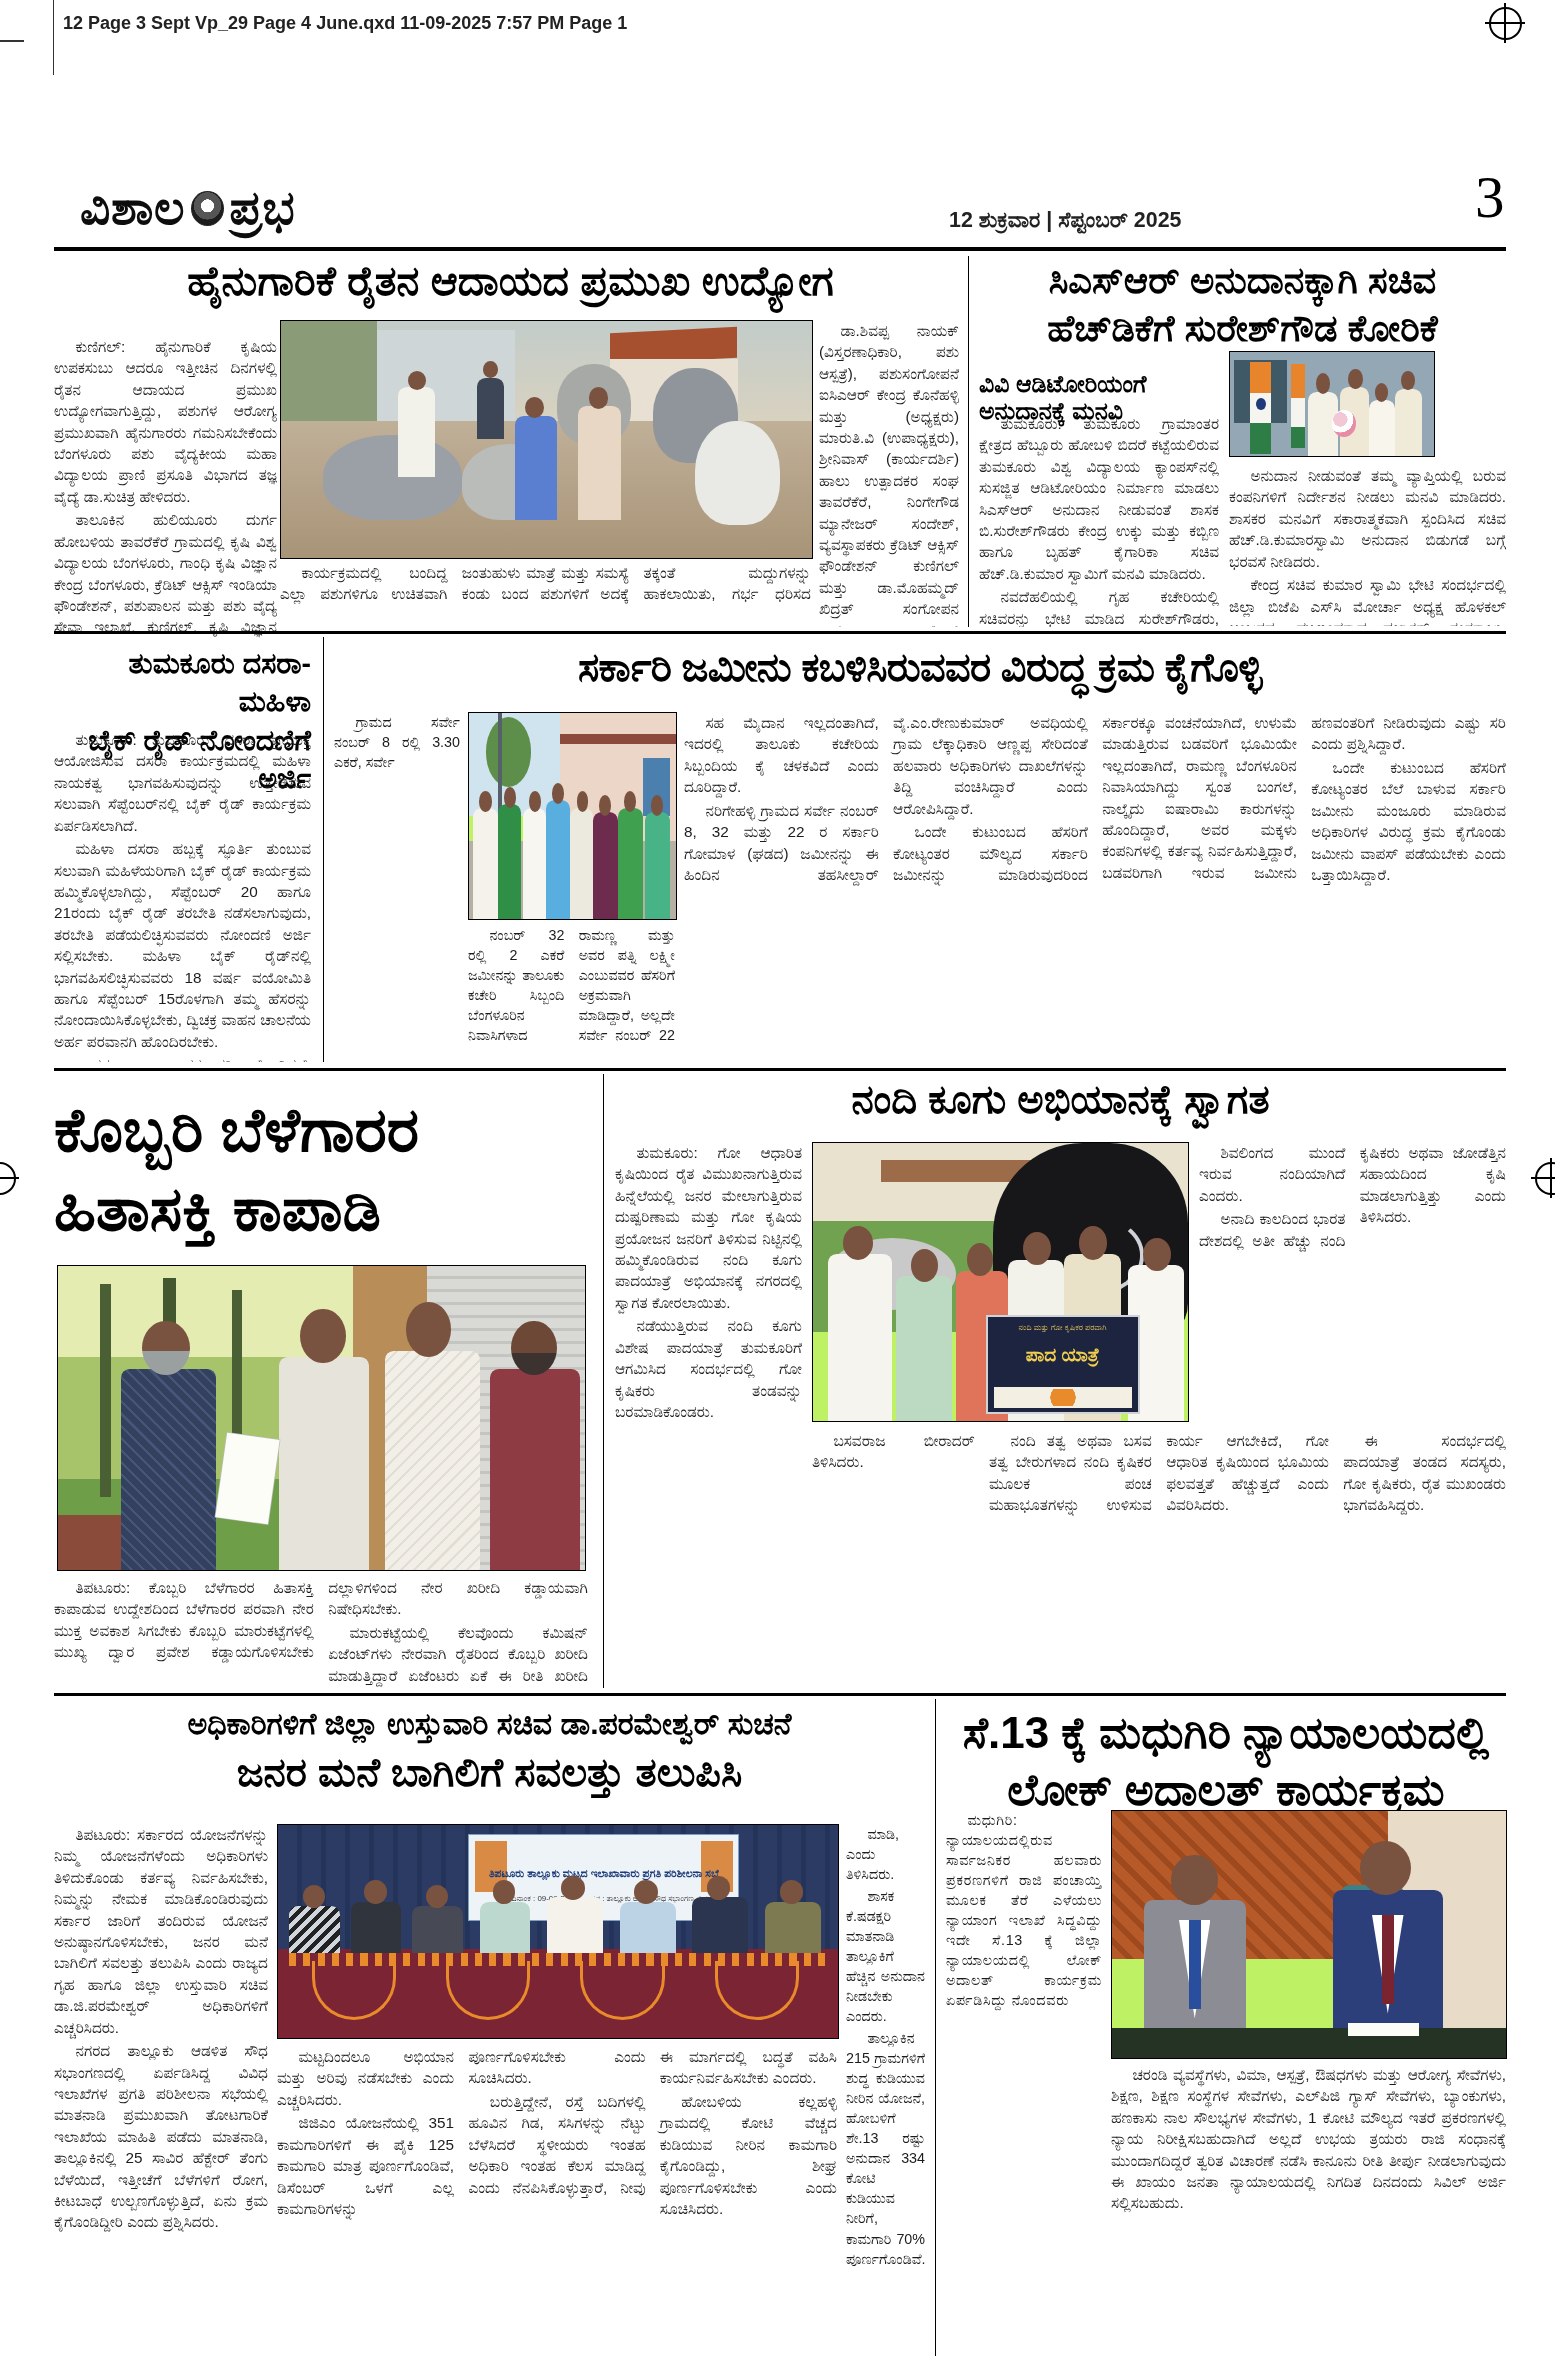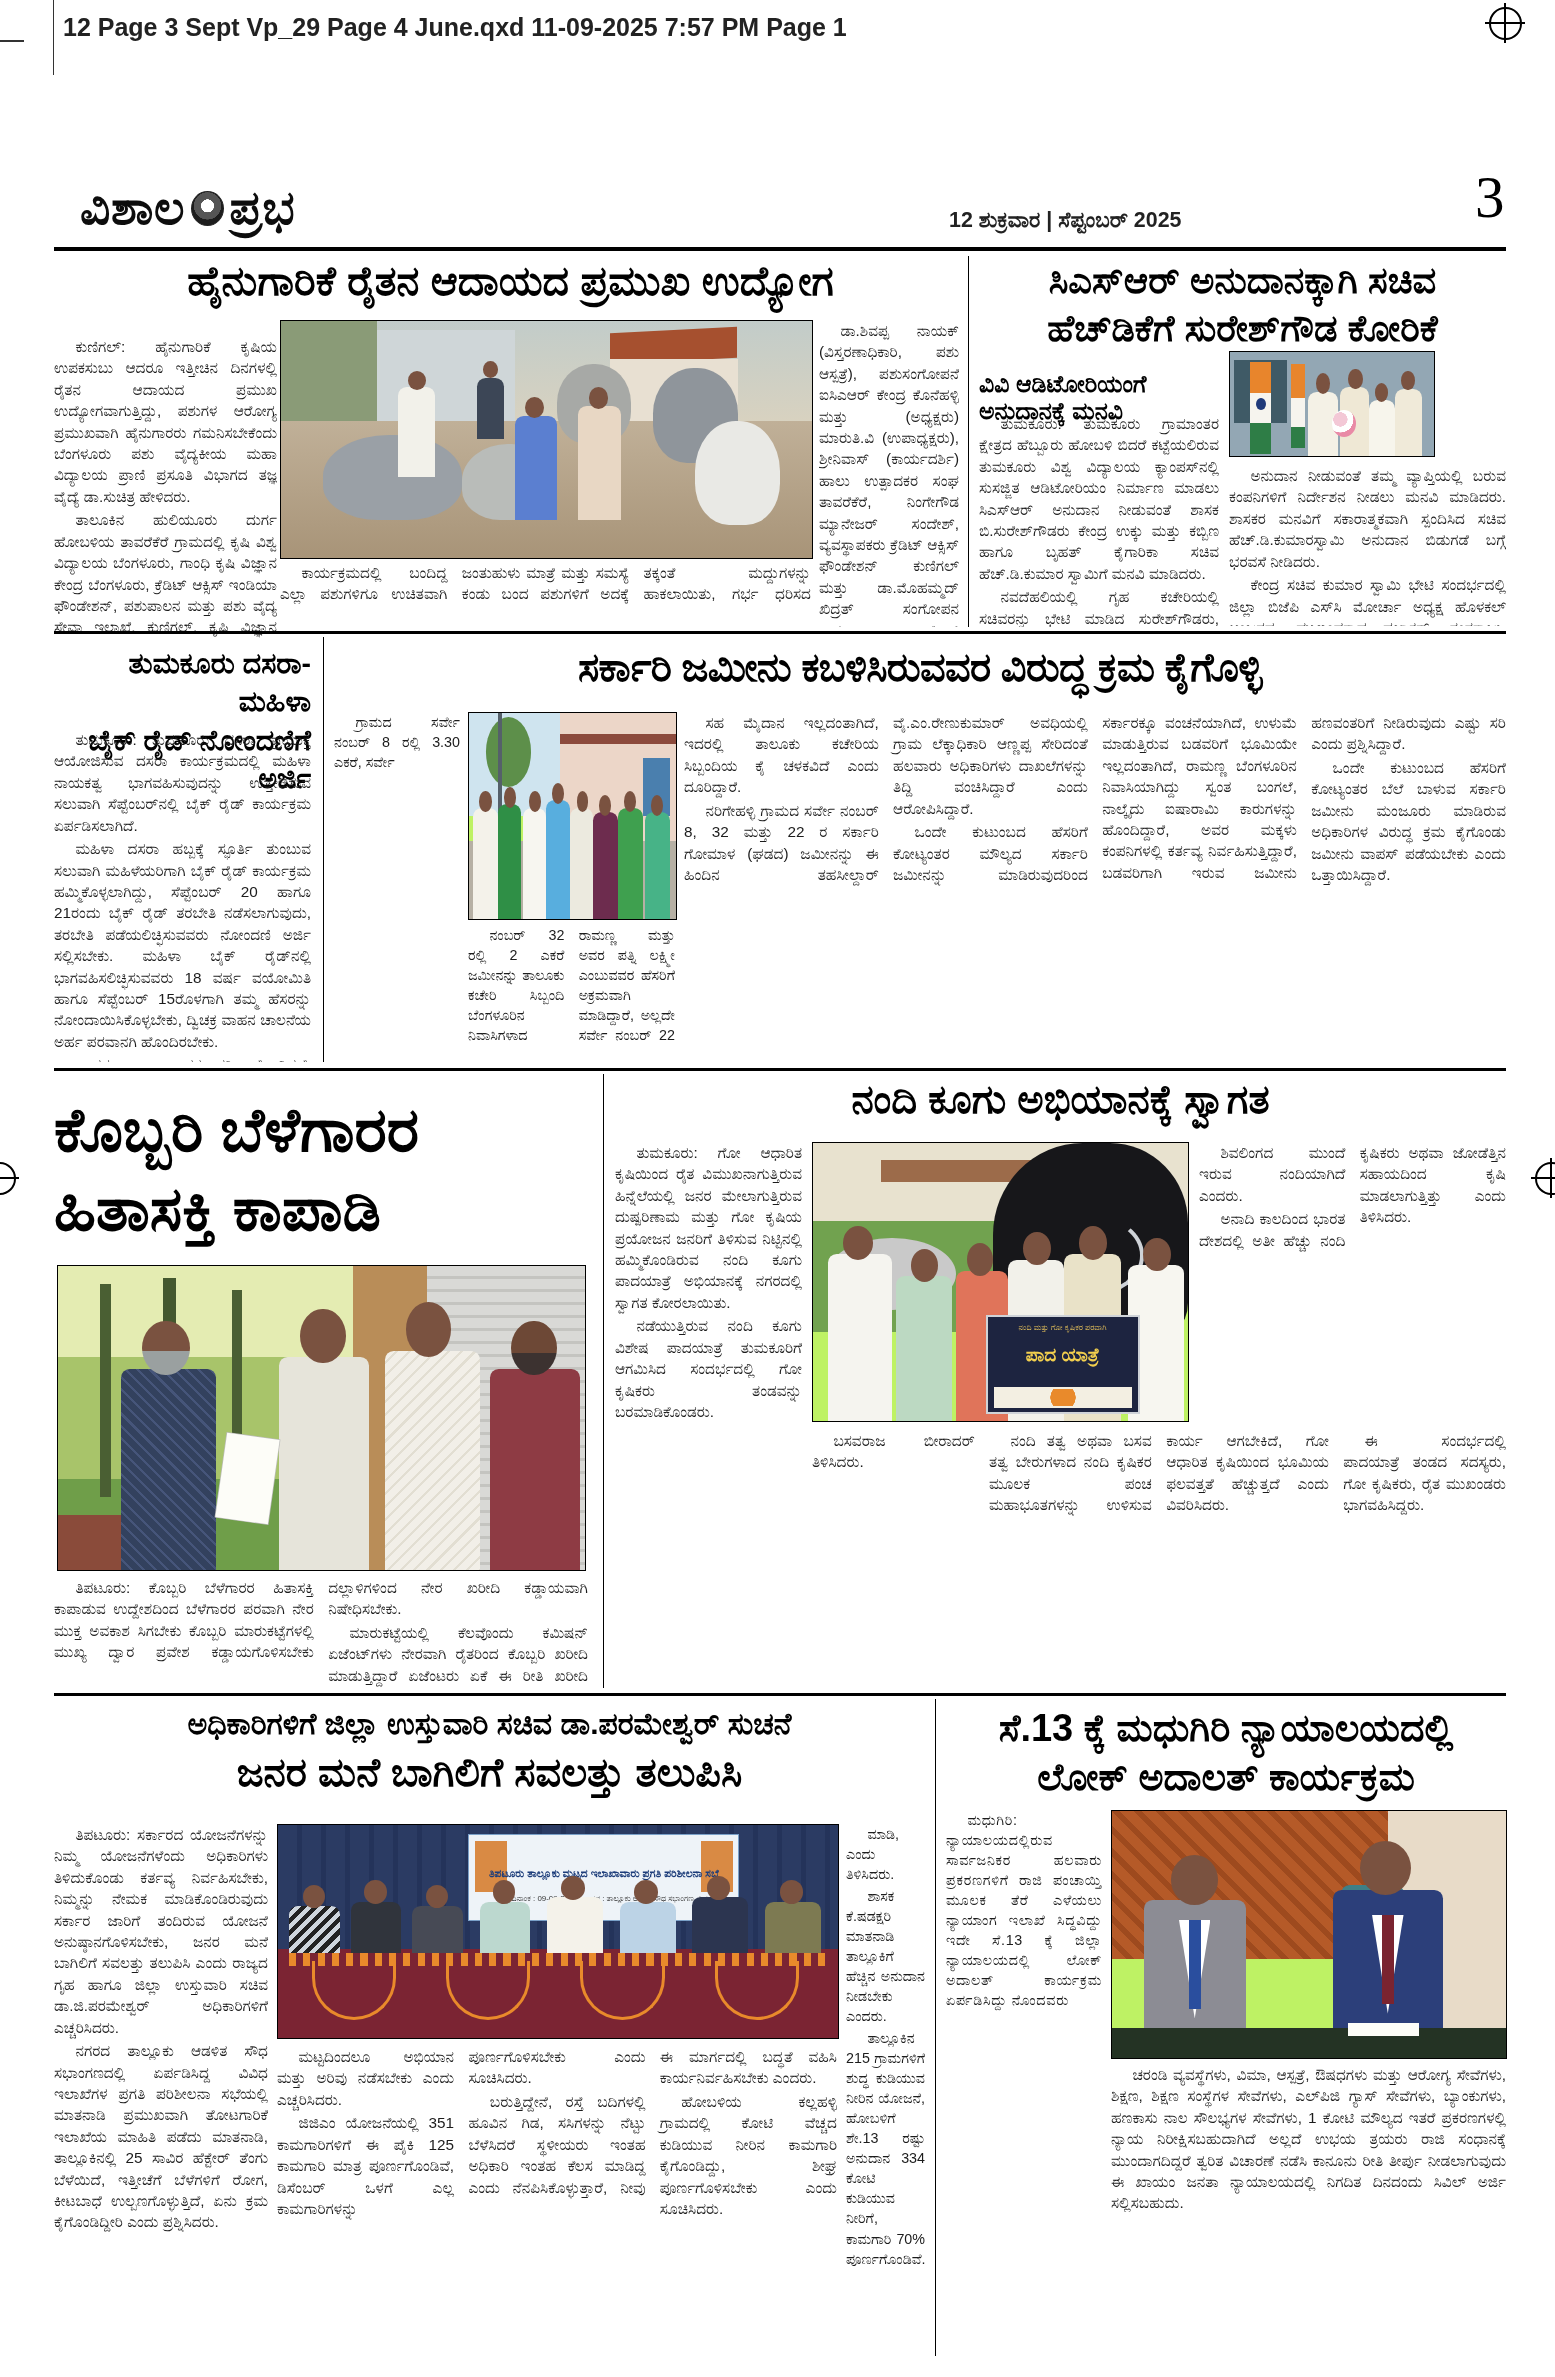--- a/index.html
+++ b/index.html
@@ -13,21 +13,21 @@
   .cols2{column-count:2;column-gap:14.3px;}
   .cols3{column-count:3;column-gap:14.3px;}
   .cols4{column-count:4;column-gap:14.3px;}
   .rule-h{background:#000;height:2.9px;}
   .rule-v{background:#000;width:1.4px;}
   .photo{border:1.4px solid #000;overflow:hidden;background:#bef264;position:absolute;}
   .ph{position:absolute;}
   .regmark{position:absolute;width:28.5px;height:28.5px;border:2.1px solid #000;border-radius:50%;}
   .regmark:before{content:"";position:absolute;left:50%;top:-5.7px;bottom:-5.7px;width:2.1px;margin-left:-1.1px;background:#000;}
   .regmark:after{content:"";position:absolute;top:50%;left:-5.7px;right:-5.7px;height:2.1px;margin-top:-1.1px;background:#000;}
-  .slug{font-size:25px;color:#222;font-weight:600;}
+  .slug{font-size:18px;color:#222;font-weight:600;}
   .logo-badge{width:31px;height:33px;border-radius:50%;margin:0 5.7px;
       background:radial-gradient(circle at 50% 42%,#fff 0 26%,#555 27% 55%,#1d1d1d 56% 100%);
       border:1.4px solid #222;display:inline-block;vertical-align:middle;}
   .masthead-word{font-size:47px;font-weight:800;color:#0d0d0d;letter-spacing:0.7px;vertical-align:middle;}
   .dateline{font-size:21.4px;font-weight:700;color:#222;}
   .pageno{font-size:59px;font-weight:400;font-family:"Liberation Serif","DejaVu Serif",serif;color:#000;}
   .head{position:absolute;border-radius:50%;background:#7a5240;}
   .torso{position:absolute;border-radius:8.6px 8.6px 0 0;}
   .cow{position:absolute;border-radius:48% 48% 40% 40%;}
   .banner-txt{position:absolute;text-align:center;width:100%;}
@@ -305,21 +305,21 @@
     </div>
   <div class="abs body-text cols3" style="left:277px;top:2046px;width:560px;height:310px;">
       <p class="para">ಮಟ್ಟದಿಂದಲೂ ಅಭಿಯಾನ ಮತ್ತು ಅರಿವು ನಡೆಸಬೇಕು ಎಂದು ಎಚ್ಚರಿಸಿದರು.</p>
       <p class="para">ಜಿಜಿಎಂ ಯೋಜನೆಯಲ್ಲಿ 351 ಕಾಮಗಾರಿಗಳಿಗೆ ಈ ಪೈಕಿ 125 ಕಾಮಗಾರಿ ಮಾತ್ರ ಪೂರ್ಣಗೊಂಡಿವೆ, ಡಿಸೆಂಬರ್ ಒಳಗೆ ಎಲ್ಲ ಕಾಮಗಾರಿಗಳನ್ನು ಪೂರ್ಣಗೊಳಿಸಬೇಕು ಎಂದು ಸೂಚಿಸಿದರು.</p>
       <p class="para">ಬರುತ್ತಿದ್ದೇನೆ, ರಸ್ತೆ ಬದಿಗಳಲ್ಲಿ ಹೂವಿನ ಗಿಡ, ಸಸಿಗಳನ್ನು ನೆಟ್ಟು ಬೆಳೆಸಿದರೆ ಸ್ಥಳೀಯರು ಇಂತಹ ಅಧಿಕಾರಿ ಇಂತಹ ಕೆಲಸ ಮಾಡಿದ್ದ ಎಂದು ನೆನಪಿಸಿಕೊಳ್ಳುತ್ತಾರೆ, ನೀವು ಈ ಮಾರ್ಗದಲ್ಲಿ ಬದ್ಧತೆ ವಹಿಸಿ ಕಾರ್ಯನಿರ್ವಹಿಸಬೇಕು ಎಂದರು.</p>
       <p class="para">ಹೋಬಳಿಯ ಕಲ್ಲಹಳ್ಳಿ ಗ್ರಾಮದಲ್ಲಿ ಕೋಟಿ ವೆಚ್ಚದ ಕುಡಿಯುವ ನೀರಿನ ಕಾಮಗಾರಿ ಕೈಗೊಂಡಿದ್ದು, ಶೀಘ್ರ ಪೂರ್ಣಗೊಳಿಸಬೇಕು ಎಂದು ಸೂಚಿಸಿದರು.</p>
     </div>
 
   <div class="abs rule-v" style="left:935px;top:1699px;height:657px;"></div>
 
-  <div class="abs hl" style="left:946px;top:1704px;width:560px;font-size:38px;line-height:1.3;">
+  <div class="abs hl" style="left:946px;top:1704px;width:560px;font-size:44px;line-height:1.3;">
     <div>ಸೆ.13 ಕ್ಕೆ ಮಧುಗಿರಿ ನ್ಯಾಯಾಲಯದಲ್ಲಿ</div>
     <div>ಲೋಕ್ ಅದಾಲತ್ ಕಾರ್ಯಕ್ರಮ</div>
   </div>
 
   <div class="abs body-text small" style="left:946px;top:1810px;width:156px;height:545px;letter-spacing:0.7px;">
       <p class="para">ಮಧುಗಿರಿ: ನ್ಯಾಯಾಲಯದಲ್ಲಿರುವ ಸಾರ್ವಜನಿಕರ ಹಲವಾರು ಪ್ರಕರಣಗಳಿಗೆ ರಾಜಿ ಪಂಚಾಯ್ತಿ ಮೂಲಕ ತೆರೆ ಎಳೆಯಲು ನ್ಯಾಯಾಂಗ ಇಲಾಖೆ ಸಿದ್ಧವಿದ್ದು ಇದೇ ಸೆ.13 ಕ್ಕೆ ಜಿಲ್ಲಾ ನ್ಯಾಯಾಲಯದಲ್ಲಿ ಲೋಕ್ ಅದಾಲತ್ ಕಾರ್ಯಕ್ರಮ ಏರ್ಪಡಿಸಿದ್ದು ನೊಂದವರು</p>
     </div>
 
   <div class="photo" style="left:1111px;top:1810px;width:394px;height:247px;">
     <div class="ph" style="left:0;top:0;width:100%;height:60%;background:repeating-linear-gradient(45deg,#b55a28 0 10px,#9e4a1e 10px 15.7px);"></div>

